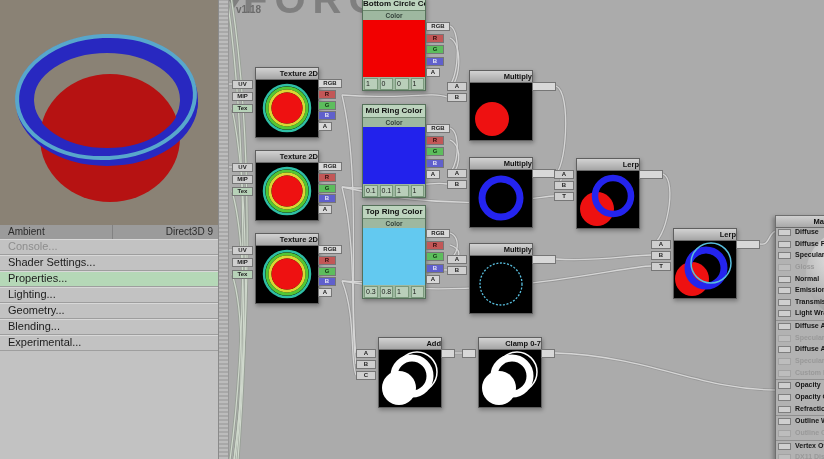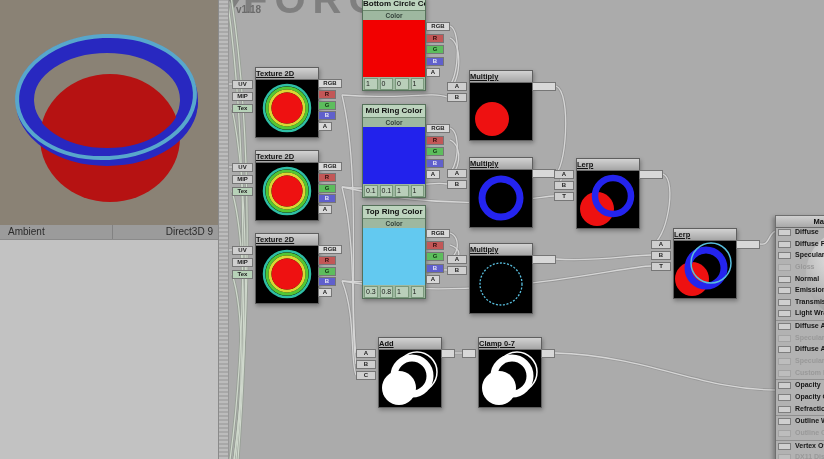--- a/index.html
+++ b/index.html
@@ -21,22 +21,22 @@
      border-left:1px solid #8a8a8a;border-right:1px solid #979797;
      background-image:repeating-linear-gradient(0deg,#bcbcbc 0 2px,#a8a8a8 2px 4px);}
   
   #logo{position:absolute;left:243px;top:-23px;font:bold 40px "Liberation Sans",sans-serif;letter-spacing:7px;color:#7f7f7f;z-index:2;}
   #logo-mark{position:absolute;left:222px;top:-10px;width:0;height:0;border-left:12px solid transparent;border-right:12px solid transparent;border-top:18px solid #7f7f7f;z-index:2;}
   #version{position:absolute;left:236px;top:4px;font:bold 10px "Liberation Sans",sans-serif;color:#6b6b6b;z-index:2;}
   #wires{position:absolute;left:0;top:0;z-index:5;}
   
   .node{position:absolute;z-index:10;border:1px solid #5f5f5f;box-shadow:1px 2px 4px rgba(0,0,0,.3);background:#9d9d9d;}
   .nhead{height:11px;background:linear-gradient(#d2d2d2,#a6a6a6);border-bottom:1px solid #6b6b6b;
-         font:bold 7.5px "Liberation Sans",sans-serif;line-height:11px;color:#111;text-align:left;
-         overflow:hidden;white-space:nowrap;text-decoration:underline;}
+         font:bold 7.5px "Liberation Sans",sans-serif;line-height:11px;color:#111;text-align:right;
+         overflow:hidden;white-space:nowrap;}
   .nbody{display:block;background:#000;}
   
   .cnode{position:absolute;z-index:10;border:1px solid #55705a;box-shadow:1px 2px 4px rgba(0,0,0,.3);background:#aec6b0;}
   .chead{height:12px;background:#bcd3bd;border-bottom:1px solid #6e8a70;font:bold 8px "Liberation Sans",sans-serif;line-height:12px;color:#111;text-align:center;overflow:hidden;white-space:nowrap;}
   .csub{height:9px;background:#9eb8a0;font:bold 6.5px "Liberation Sans",sans-serif;line-height:9px;color:#33423a;text-align:center;}
   .cswatch{height:57px;}
   .cvals{display:flex;height:12px;background:#9eb8a0;padding-top:1px;}
   .cvals span{flex:1;margin:0 1px;background:#b9cfba;border:1px solid #7a997c;font:7px "Liberation Sans",sans-serif;line-height:10px;color:#1a1a1a;padding-left:1px;overflow:hidden;white-space:nowrap;}
   
   .chip{position:absolute;z-index:12;height:9px;background:#cfcfcf;border:1px solid #767676;box-sizing:border-box;
@@ -428,13 +428,22 @@
       <g transform="rotate(-3 106 97)">
         <ellipse cx="106" cy="97" rx="89" ry="61" fill="none" stroke="#58a7cc" stroke-width="4"></ellipse>
       </g>
     </svg>
   </div>
   <div id="select-bar">
     <span class="sel">Ambient</span>
     <span class="divider"></span>
     <span class="api">Direct3D 9</span>
   </div>
+  <div id="menu">
+    <div class="menu-item disabled">Console...</div>
+    <div class="menu-item">Shader Settings...</div>
+    <div class="menu-item active">Properties...</div>
+    <div class="menu-item">Lighting...</div>
+    <div class="menu-item">Geometry...</div>
+    <div class="menu-item">Blending...</div>
+    <div class="menu-item">Experimental...</div>
+  </div>
 </div>
 
 </body></html>

